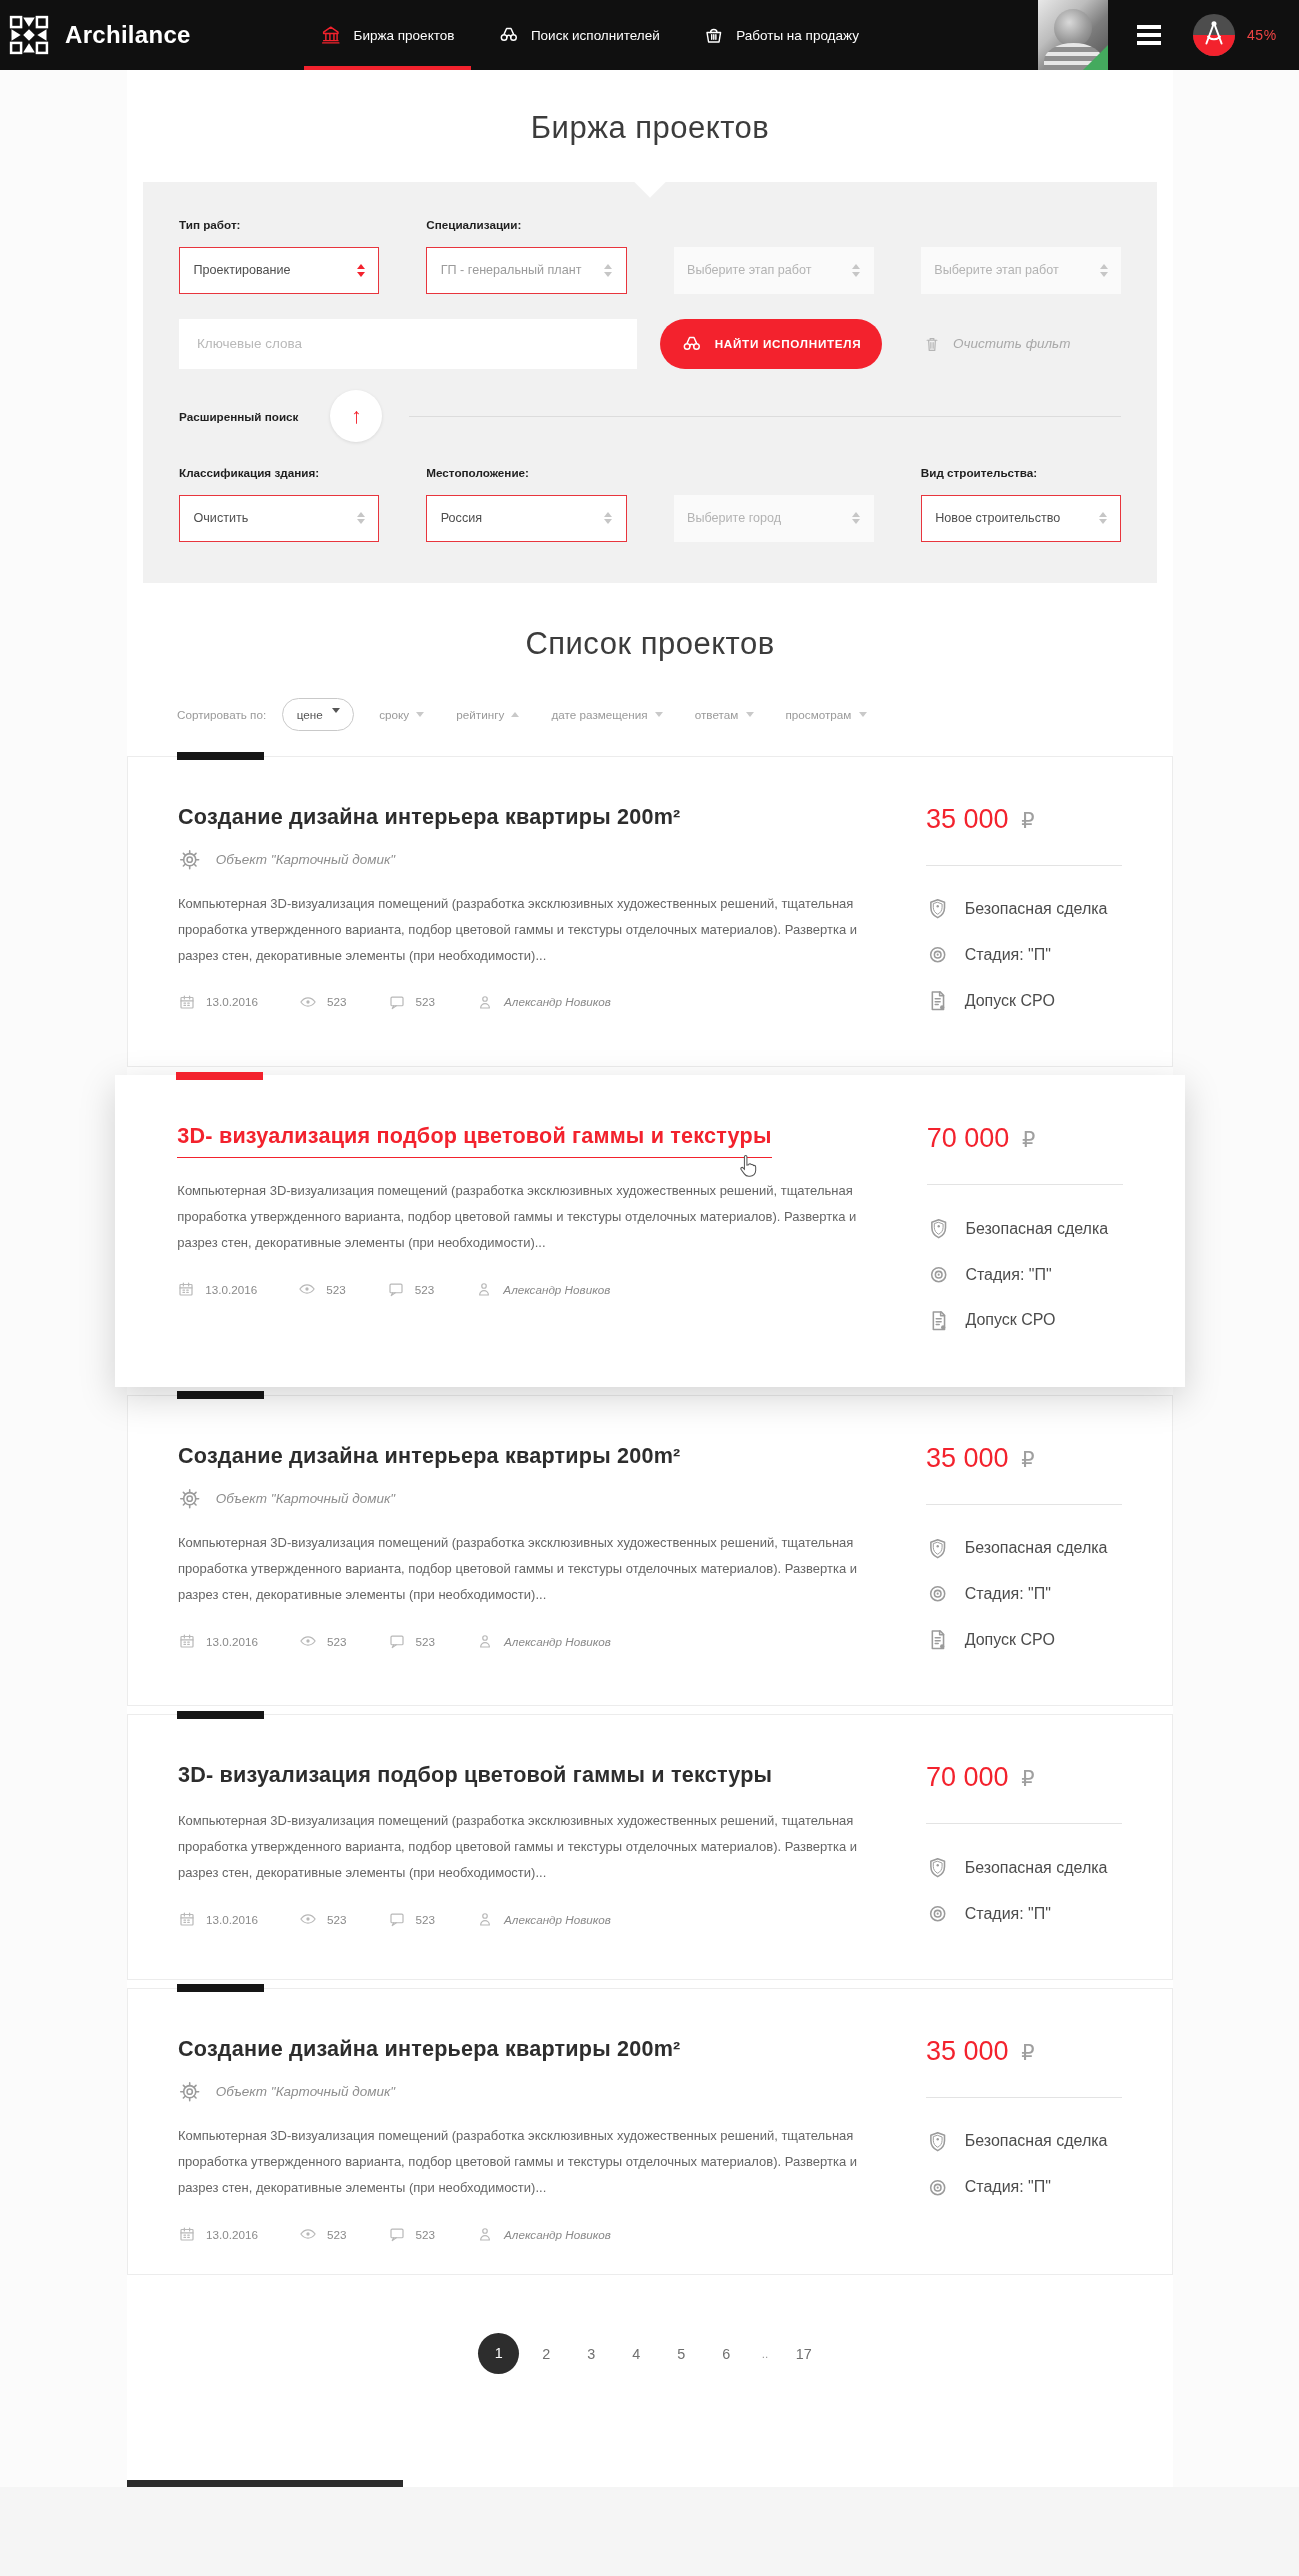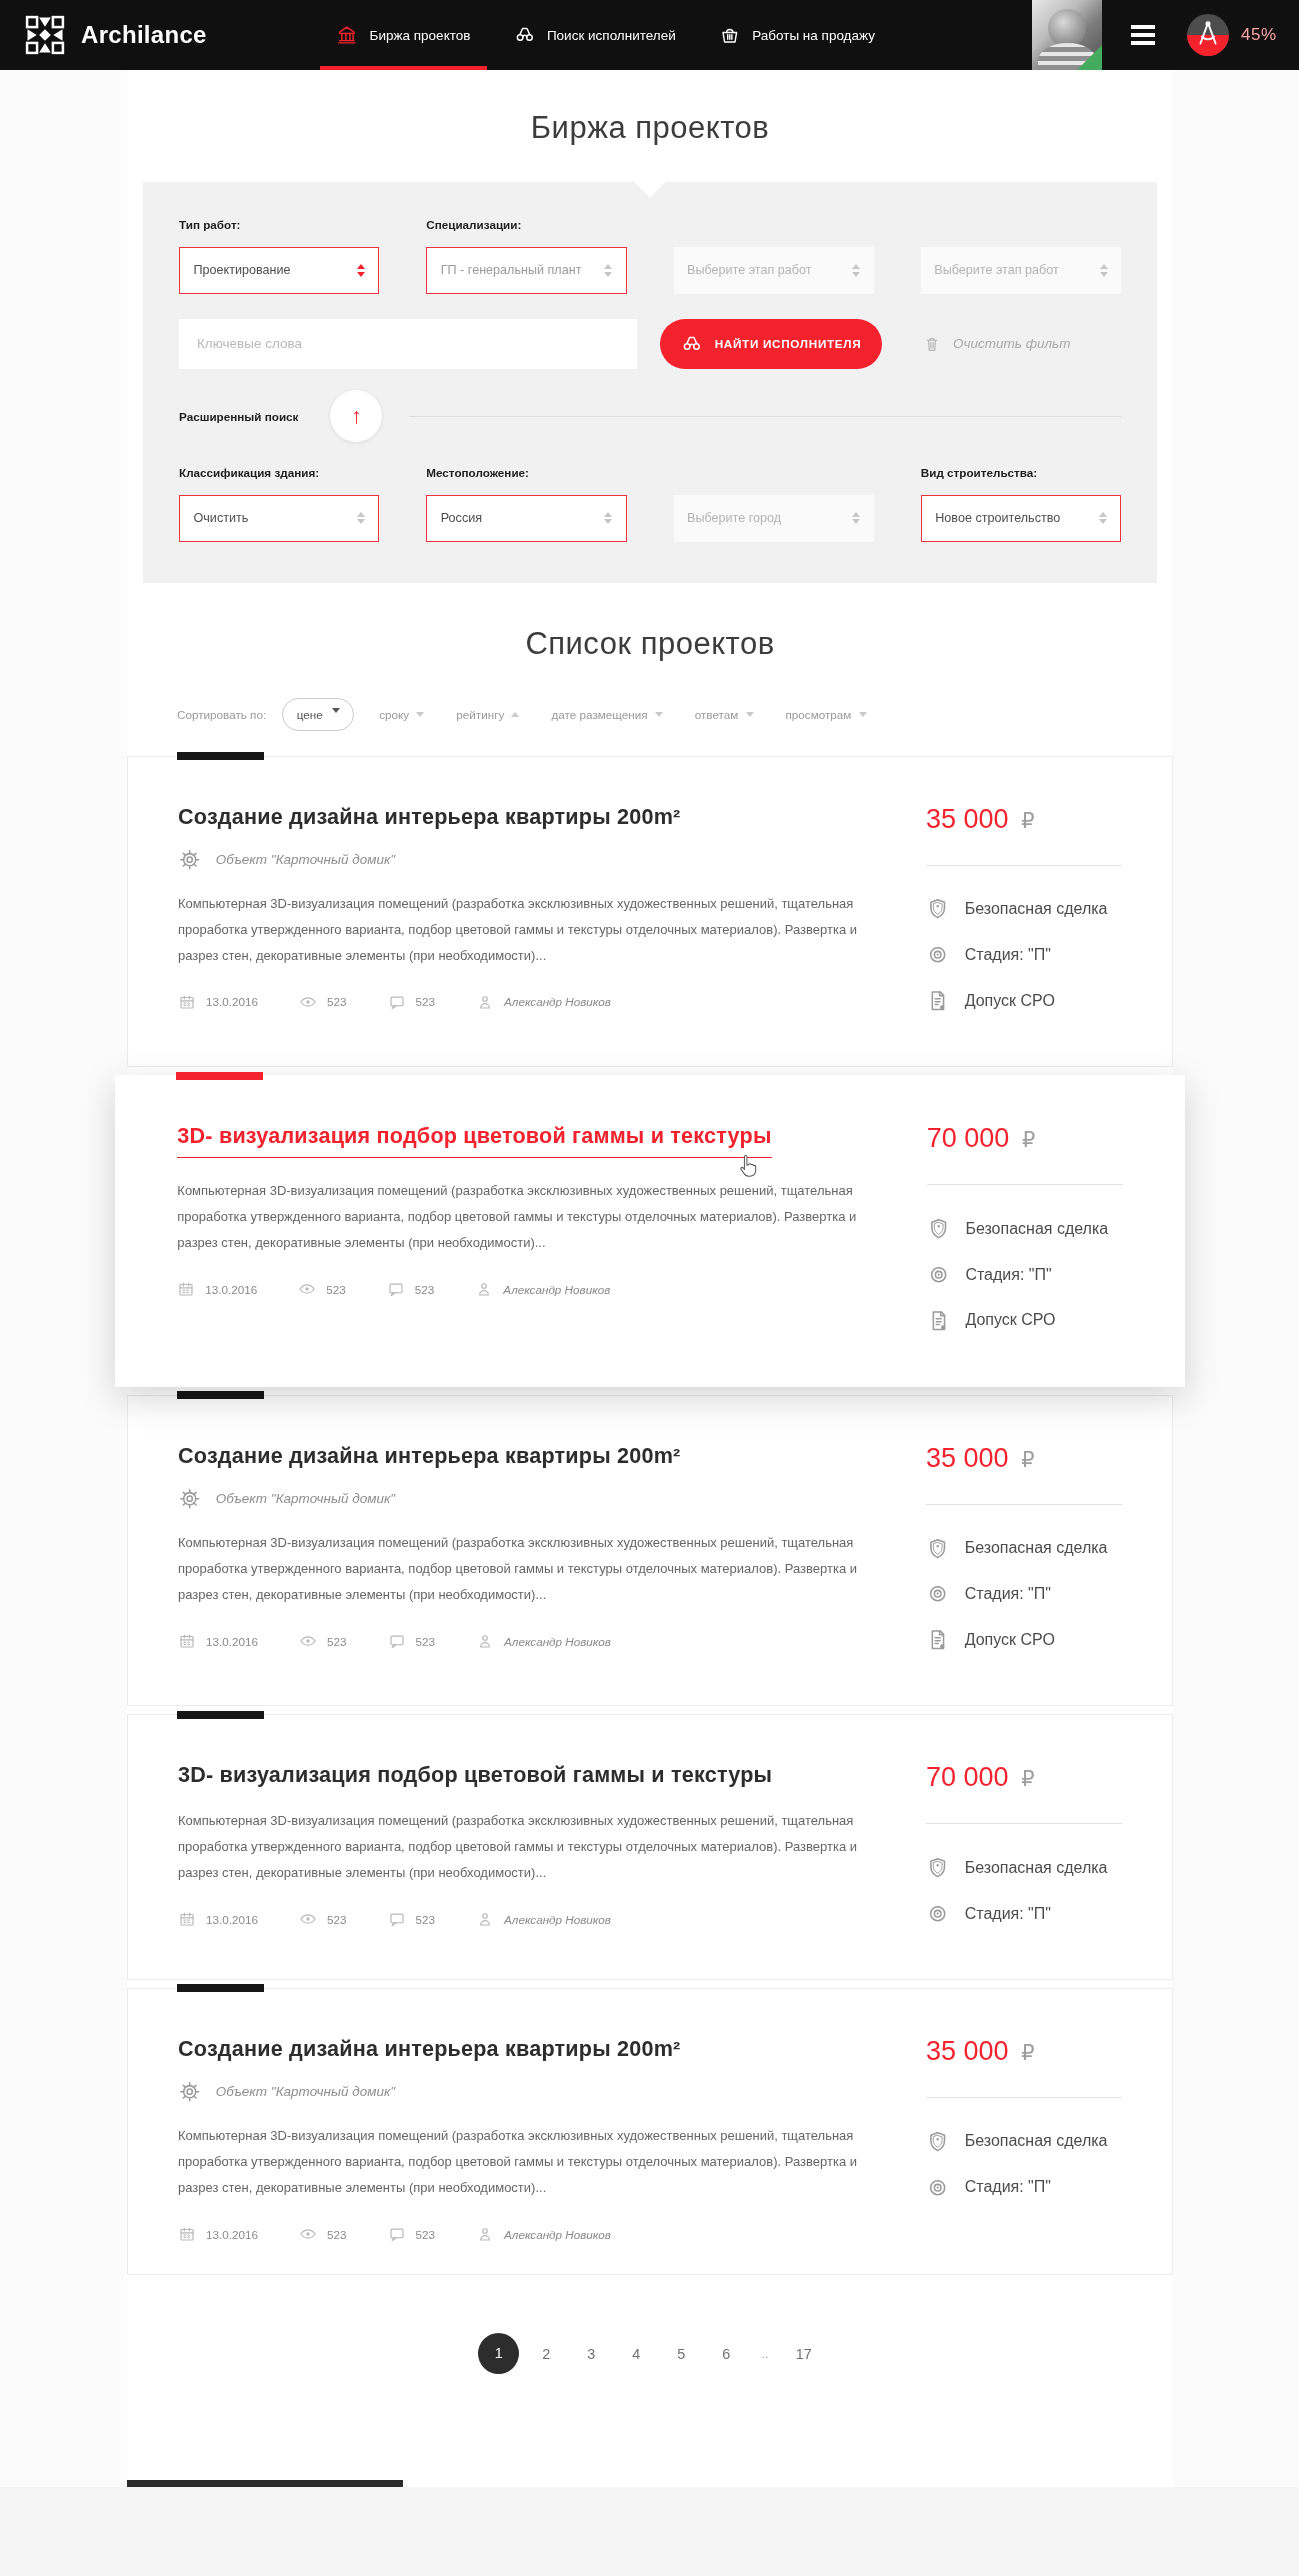--- a/index.html
+++ b/index.html
@@ -8,40 +8,40 @@
     width:1300px;
     background:#fbfbfb;
     font-family:"Liberation Sans","DejaVu Sans",sans-serif;
     color:#333;
   }
   svg { display:block; }
   .ic { stroke:currentColor; fill:none; stroke-width:1.6; stroke-linecap:round; stroke-linejoin:round; }
 
   
   .header { height:70px; background:#101010; display:flex; align-items:center; }
-  .brand { display:flex; align-items:center; gap:16px; padding-left:25px; cursor:pointer; }
+  .brand { display:flex; align-items:center; gap:16px; padding-left:9px; cursor:pointer; }
   .brand-name { color:#fff; font-size:24px; font-weight:700; letter-spacing:0.3px; }
   .nav { display:flex; margin-left:108px; height:70px; }
   .nav-item { display:flex; align-items:center; gap:11.7px; padding:0 21.6px; color:#fff; font-size:13.5px; position:relative; cursor:pointer; }
   .nav-item .nicon { color:#fff; }
   .nav-item.active .nicon { color:#f3222d; }
   .nav-item.active::after { content:""; position:absolute; left:5.4px; right:5.4px; bottom:0; height:4.5px; background:#f3222d; }
   .hright { margin-left:auto; display:flex; align-items:center; }
   .avatar { width:70px; height:70px; position:relative; overflow:hidden; cursor:pointer;
             background:linear-gradient(135deg,#e8e8e8 0%,#bdbdbd 35%,#7d7d7d 60%,#4f4f4f 100%); }
   .avatar .head { position:absolute; left:16px; top:9px; width:38px; height:38px; border-radius:50%;
                   background:radial-gradient(circle at 40% 35%, #d9d9d9 0%, #9a9a9a 55%, #6e6e6e 100%); }
   .avatar .body { position:absolute; left:5.4px; top:43px; width:59px; height:36px; border-radius:50% 50% 0 0;
                   background:repeating-linear-gradient(180deg,#e7e7e7 0 4.5px,#8f8f8f 4.5px 9px); }
   .avatar::after { content:""; position:absolute; right:0; bottom:0; width:0; height:0;
                    border-style:solid; border-width:0 0 25px 25px; border-color:transparent transparent #44aa5e transparent; }
   .burger { margin:0 32px 0 29px; cursor:pointer; }
   .burger span { display:block; width:24px; height:3.6px; background:#fff; margin:4.5px 0; }
   .pbadge { width:42px; height:42px; cursor:pointer; }
-  .pct { color:#fca5a5; font-size:17px; margin:0 23.4px 0 11.7px; letter-spacing:0.5px; }
+  .pct { color:#ef4444; font-size:14px; margin:0 23.4px 0 11.7px; letter-spacing:0.5px; }
 
   
   .main { width:1046px; margin:0 auto; background:#fff; }
   .pg-title { text-align:center; font-size:31px; font-weight:300; color:#3c3c3c; letter-spacing:0.5px; margin:0; padding:40px 0 36px; }
 
   
   .panel { position:relative; background:#f1f1f1; margin:0 16px; padding:23.4px 36px 41px; }
   .notch { position:absolute; top:-11.7px; left:50%; width:23.4px; height:23.4px; background:#fff; transform:translateX(-50%) rotate(45deg); }
   .grid4 { display:grid; grid-template-columns:repeat(4,1fr); column-gap:47px; }
   .f-label { font-size:11.7px; font-weight:700; color:#1f1f1f; margin:12.6px 0 14.4px; min-height:14.4px; }

